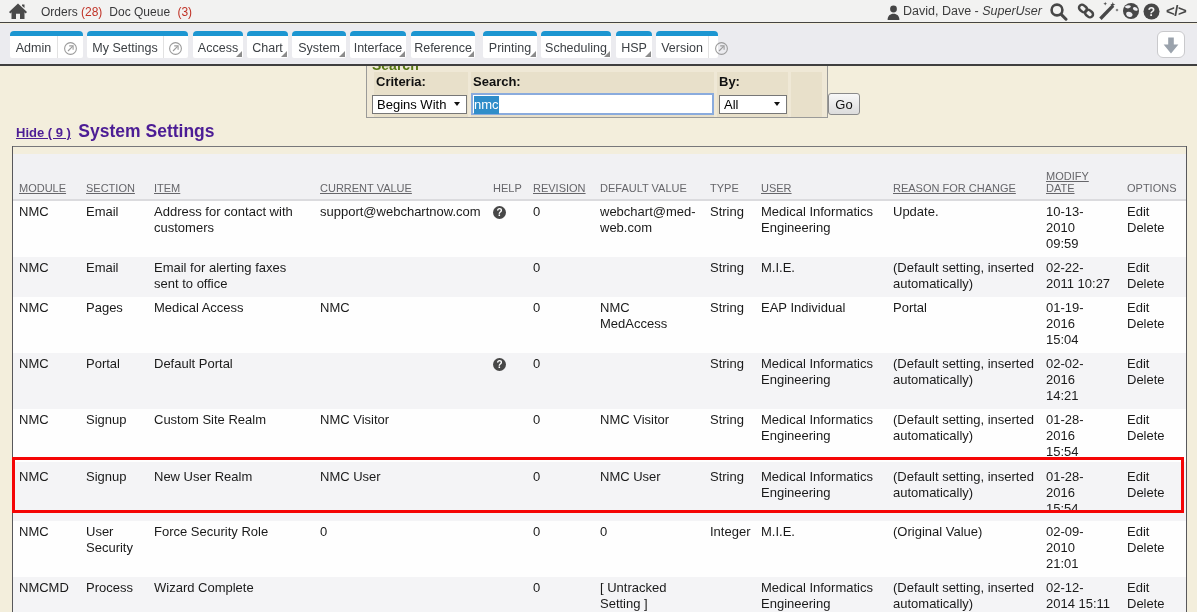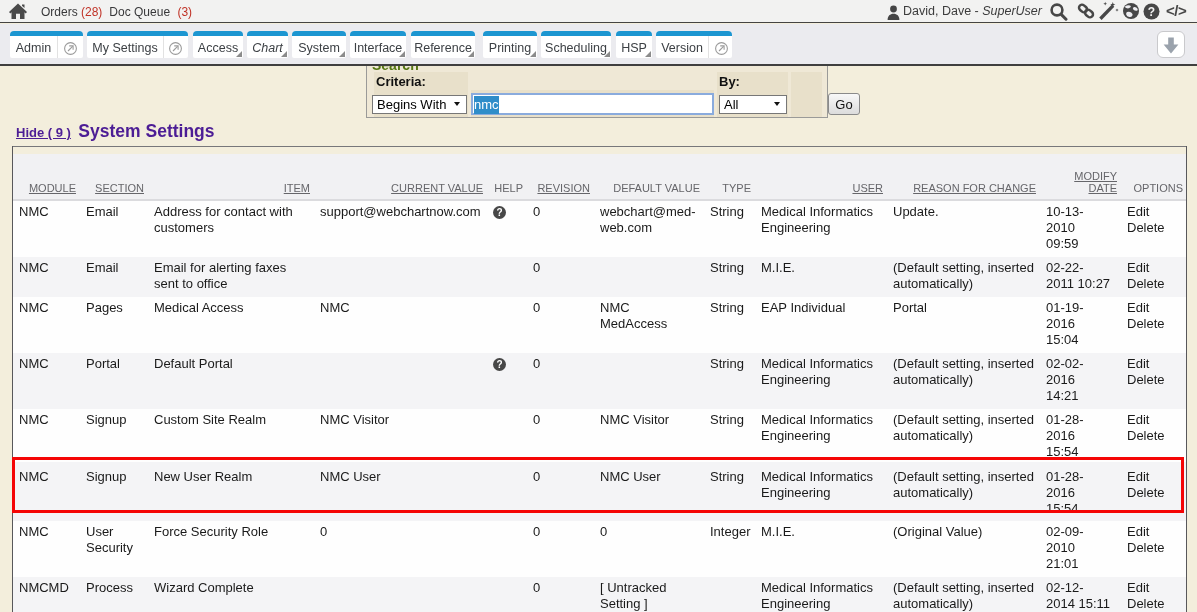--- a/index.html
+++ b/index.html
@@ -35,21 +35,21 @@
 
 .ss-topline { position:absolute; left:12px; top:146px; width:1175px; height:1px; background:#77777a; z-index:1; }
 .ss-left { position:absolute; left:12px; top:146px; width:1px; height:466px; background:#58585b; z-index:1; }
 .ss-right { position:absolute; left:1186px; top:146px; width:1px; height:466px; background:#58585b; z-index:1; }
 .ss-legend { position:absolute; left:14px; top:123px; z-index:2; background:#f3eedc; padding:0 6px 0 2px; color:#4c1d95; line-height:16px; }
 .ss-legend .hide { font-size:13px; font-weight:bold; text-decoration:underline; }
 .ss-legend .ttl { font-size:17.5px; font-weight:bold; margin-left:3px; }
 
 
 table.settings { position:absolute; left:13px; top:154px; width:1174px; border-collapse:collapse; table-layout:fixed; z-index:0; }
-table.settings th { background:#f1f1f3; border-bottom:2px solid #dbdbde; font-size:11px; font-weight:normal; color:#66666a; text-align:right; vertical-align:bottom; padding:16px 4px 5px 6px; height:41px; }
+table.settings th { background:#f1f1f3; border-bottom:2px solid #dbdbde; font-size:11px; font-weight:normal; color:#66666a; text-align:left; vertical-align:bottom; padding:16px 4px 5px 6px; height:41px; }
 table.settings th span.u { text-decoration:underline; }
 table.settings td { font-size:13px; line-height:16px; color:#1a1a1a; vertical-align:top; padding:3px 4px 0 6px; }
 tr.hl td { padding-top:7px; }
 tr.w td { background:#fefefe; }
 tr.g td { background:#f4f4f6; }
 .helpico { display:inline-block; width:13px; height:13px; border-radius:50%; background:#474747; color:#fff; font-size:10px; font-weight:bold; text-align:center; line-height:13px; }
 .redbox { position:absolute; left:12px; top:457px; width:1172px; height:56px; border:3px solid #f50505; z-index:3; }
 </style>
 </head>
 <body>
@@ -114,41 +114,42 @@
             </g>
           </svg></span></div>
       <div class="tab" style="left:87px;width:101px;"><span class="lbl" style="width:76px;">My Settings</span><span class="ico" style="width:24px;"><svg width="15" height="15" viewBox="0 0 15 15" style="margin-top:2px;">
             <g stroke="#9b9b9b" fill="none" stroke-width="1.1">
               <circle cx="7.5" cy="7.5" r="5.9"></circle>
               <line x1="5" y1="10" x2="9.6" y2="5.4"></line>
               <polyline points="6.2,4.9 10.1,4.9 10.1,8.8"></polyline>
             </g>
           </svg></span></div>
       <div class="tab" style="left:193px;width:50px;"><span class="lbl" style="width:50px;">Access</span><span class="tri"></span></div>
-      <div class="tab" style="left:247px;width:41px;font-style:italic;"><span class="lbl" style="width:41px;">Chart</span><span class="tri"></span></div>
+      <div class="tab" style="left:247px;width:41px;"><span class="lbl" style="width:41px;">Chart</span><span class="tri"></span></div>
       <div class="tab" style="left:292px;width:54px;"><span class="lbl" style="width:54px;">System</span><span class="tri"></span></div>
       <div class="tab" style="left:350px;width:56px;text-decoration:underline;"><span class="lbl" style="width:56px;">Interface</span><span class="tri"></span></div>
       <div class="tab" style="left:411px;width:64px;"><span class="lbl" style="width:64px;">Reference</span><span class="tri"></span></div>
       <div class="tab" style="left:483px;width:54px;"><span class="lbl" style="width:54px;">Printing</span><span class="tri"></span></div>
       <div class="tab" style="left:541px;width:70px;"><span class="lbl" style="width:70px;">Scheduling</span><span class="tri"></span></div>
       <div class="tab" style="left:616px;width:36px;"><span class="lbl" style="width:36px;">HSP</span><span class="tri"></span></div>
-      <div class="tab" style="left:656px;width:76px;"><span class="lbl" style="width:52px;">Version</span><span class="ico" style="width:26px;"><svg width="15" height="15" viewBox="0 0 15 15" style="margin-top:2px;">
+      <div class="tab" style="left:656px;width:62px;"><span class="lbl" style="width:52px;">Version</span><span class="ico" style="width:26px;"><svg width="15" height="15" viewBox="0 0 15 15" style="margin-top:2px;">
             <g stroke="#9b9b9b" fill="none" stroke-width="1.1">
               <circle cx="7.5" cy="7.5" r="5.9"></circle>
               <line x1="5" y1="10" x2="9.6" y2="5.4"></line>
               <polyline points="6.2,4.9 10.1,4.9 10.1,8.8"></polyline>
             </g>
           </svg></span></div>
       <div class="downbtn"><svg width="20" height="19" viewBox="0 0 20 19">
           <path fill="#9aa2ac" d="M7.2 1.5 h5.6 v7 h4.6 L10 17.5 2.6 8.5 h4.6 Z"></path>
         </svg></div>
     </div>
 
   <div class="searchpanel">
     <div class="scell slabel" style="left:7px;top:6px;width:94px;height:18px;">Criteria:</div>
+    <div class="scell slabel" style="left:104px;top:6px;width:243px;height:18px;">Search:</div>
     <div class="scell slabel" style="left:350px;top:6px;width:71px;height:18px;">By:</div>
     <div class="scell" style="left:424px;top:6px;width:31px;height:18px;"></div>
     <div class="scell" style="left:7px;top:24px;width:94px;height:27px;"></div>
     <div class="scell" style="left:104px;top:24px;width:243px;height:27px;"></div>
     <div class="scell" style="left:350px;top:24px;width:71px;height:27px;"></div>
     <div class="scell" style="left:424px;top:24px;width:31px;height:27px;"></div>
     <div class="sel" style="left:5px;top:29px;width:95px;height:19px;">Begins With<span class="arr"></span></div>
     <div class="sinput" style="left:104px;top:27px;width:243px;height:22px;"><span class="selword">nmc</span></div>
     <div class="sel" style="left:352px;top:29px;width:68px;height:19px;">All<span class="arr"></span></div>
     <div class="gobtn" style="left:425px;top:27px;width:32px;height:22px;">Go</div>

